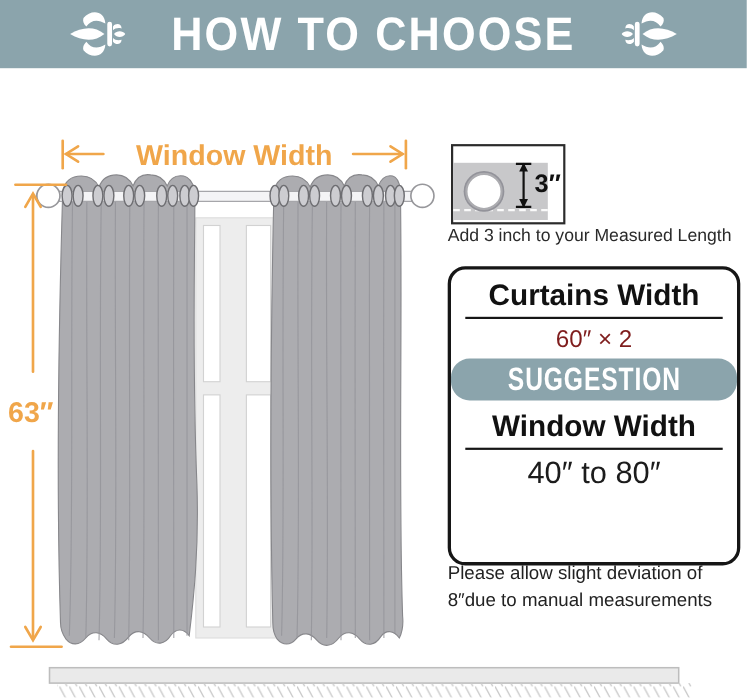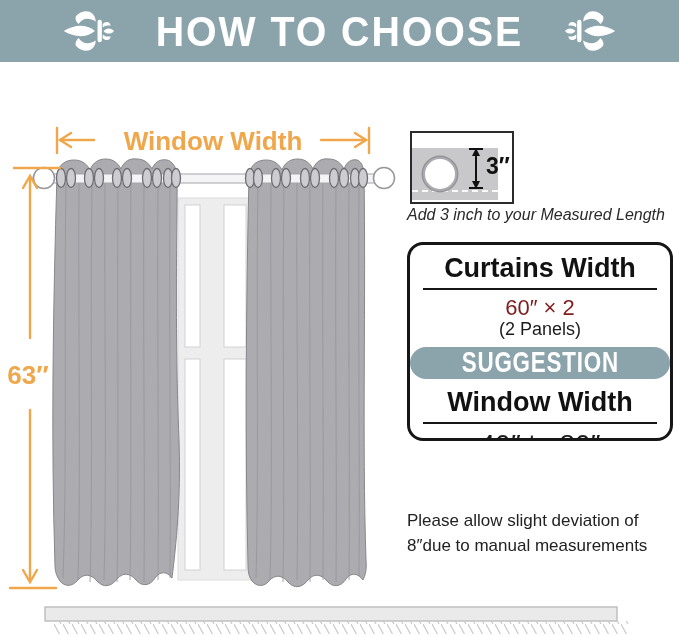--- a/index.html
+++ b/index.html
@@ -41,24 +41,24 @@
   .gf-label{
     position:absolute;left:74px;top:50%;transform:translateY(-54%);
     font-size:23px;font-weight:bold;color:#111;
   }
   .grommet-caption{
     position:absolute;left:524px;top:137px;width:152px;
     font-size:15.5px;line-height:1.3;color:#2a2a2a;
   }
   .add-note{
     position:absolute;left:407px;top:206px;width:272px;
-    font-size:16px;color:#2a2a2a;white-space:nowrap;font-style:italic;
+    font-size:16px;color:#2a2a2a;white-space:nowrap;
   }
   .spec-table{
-    position:absolute;left:407px;top:242px;width:266px;height:199px;
+    position:absolute;left:407px;top:242px;width:266px;height:272px;
     border:3px solid #161616;border-radius:16px;box-sizing:border-box;
     background:#fff;text-align:center;overflow:hidden;
     display:flex;flex-direction:column;
   }
   .st-header{font-size:27px;font-weight:bold;color:#111;margin-top:8px;}
   .st-divider{border-top:2px solid #161616;margin:4px 13px 0 13px;}
   .st-value{font-size:22px;color:#7f1d1d;margin-top:6px;line-height:1.05;}
   .st-subvalue{font-size:18px;color:#1c1c1c;margin-top:0;}
   .st-band{
     margin-top:7px;height:38px;background:#8BA4AC;
@@ -238,21 +238,20 @@
     </svg>
     <span class="gf-label">3″</span>
   </div>
 
   <div class="add-note">Add 3 inch to your Measured Length</div>
 
   <div class="spec-table">
     <div class="st-header">Curtains Width</div>
     <div class="st-divider"></div>
     <div class="st-value">60″ × 2</div>
-    <div class="st-subvalue">(2 Panels)</div>
     <div class="st-band">
       <span>SUGGESTION</span>
     </div>
     <div class="st-header2">Window Width</div>
     <div class="st-divider"></div>
     <div class="st-value2">40″ to 80″</div>
   </div>
 
   <div class="deviation-note">Please allow slight deviation of 8″due to manual measurements</div>
 

